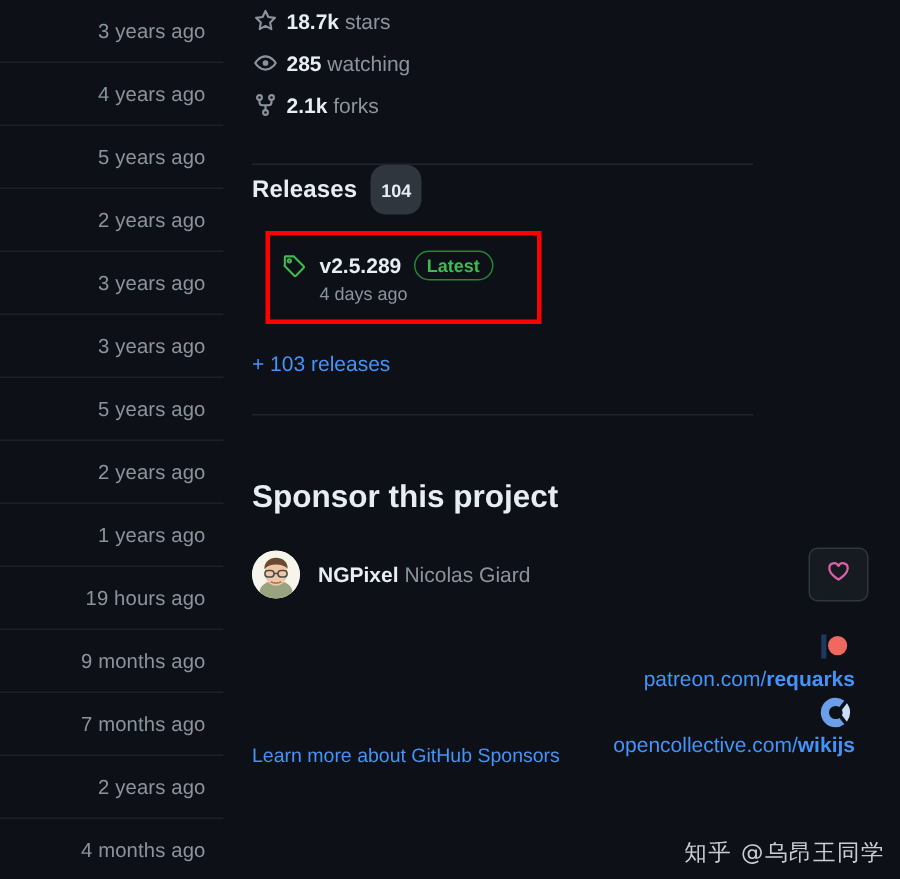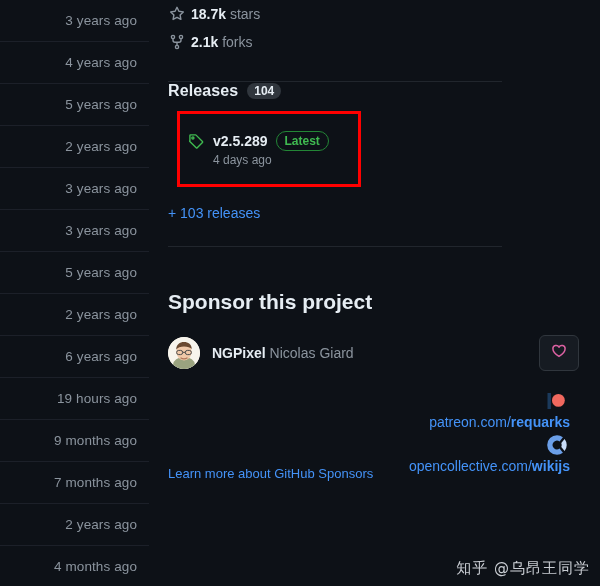--- a/index.html
+++ b/index.html
@@ -96,35 +96,35 @@
     font-size: 16px;
     font-weight: 700;
     color: #e6edf3;
     letter-spacing: .1px;
   }
   .count-badge {
     display: inline-flex;
     align-items: center;
     justify-content: center;
     min-width: 30px;
-    height: 16px;
+    height: 33px;
     padding: 0 7px;
     border-radius: 10px;
     background: #30363d;
     color: #e6edf3;
     font-size: 12px;
     font-weight: 600;
   }
 
   .release-box {
     position: relative;
     margin-top: 11px;
     margin-left: 9px;
     width: 184px;
-    height: 76px;
+    height: 62px;
     border: 3px solid #ff0000;
     display: flex;
     align-items: center;
     padding-left: 8px;
   }
   .release-inner { display: flex; align-items: flex-start; gap: 8px; }
   .tag-icon {
     width: 17px; height: 17px;
     margin-top: 2px;
     flex: 0 0 17px;
@@ -274,21 +274,21 @@
       <div class="age-row">
         <span class="age-text">3 years ago</span>
       </div>
       <div class="age-row">
         <span class="age-text">5 years ago</span>
       </div>
       <div class="age-row">
         <span class="age-text">2 years ago</span>
       </div>
       <div class="age-row">
-        <span class="age-text">6 years ago</span>
+        <span class="age-text">1 years ago</span>
       </div>
       <div class="age-row">
         <span class="age-text">19 hours ago</span>
       </div>
       <div class="age-row">
         <span class="age-text">9 months ago</span>
       </div>
       <div class="age-row">
         <span class="age-text">7 months ago</span>
       </div>
@@ -308,20 +308,31 @@
         <span class="stat-icon">
           <svg width="16" height="16" viewBox="0 0 16 16" fill="none" stroke="currentColor" stroke-width="1.4" stroke-linejoin="round">
             <path d="M8 1.3l1.9 4 4.4.6-3.2 3.1.8 4.4L8 11.3l-3.9 2.1.8-4.4L1.7 5.9l4.4-.6z"></path>
           </svg>
         </span>
         <span class="stat-text">
           <b>18.7k</b><span> stars</span>
         </span>
       </div>
 
+      <div class="stat-row">
+        <span class="stat-icon">
+          <svg width="16" height="16" viewBox="0 0 16 16" fill="none" stroke="currentColor" stroke-width="1.4">
+            <path d="M1.2 8S3.6 3.6 8 3.6 14.8 8 14.8 8 12.4 12.4 8 12.4 1.2 8 1.2 8z"></path>
+            <circle cx="8" cy="8" r="1.9" fill="currentColor" stroke="none"></circle>
+          </svg>
+        </span>
+        <span class="stat-text">
+          <b>285</b><span> watching</span>
+        </span>
+      </div>
 
       <div class="stat-row">
         <span class="stat-icon">
           <svg width="16" height="16" viewBox="0 0 16 16" fill="none" stroke="currentColor" stroke-width="1.4">
             <circle cx="4" cy="3" r="1.6"></circle>
             <circle cx="12" cy="3" r="1.6"></circle>
             <circle cx="8" cy="13" r="1.6"></circle>
             <path d="M4 4.6v1.6c0 1.1.9 2 2 2h4c1.1 0 2-.9 2-2V4.6M8 8.2v3.2"></path>
           </svg>
         </span>

